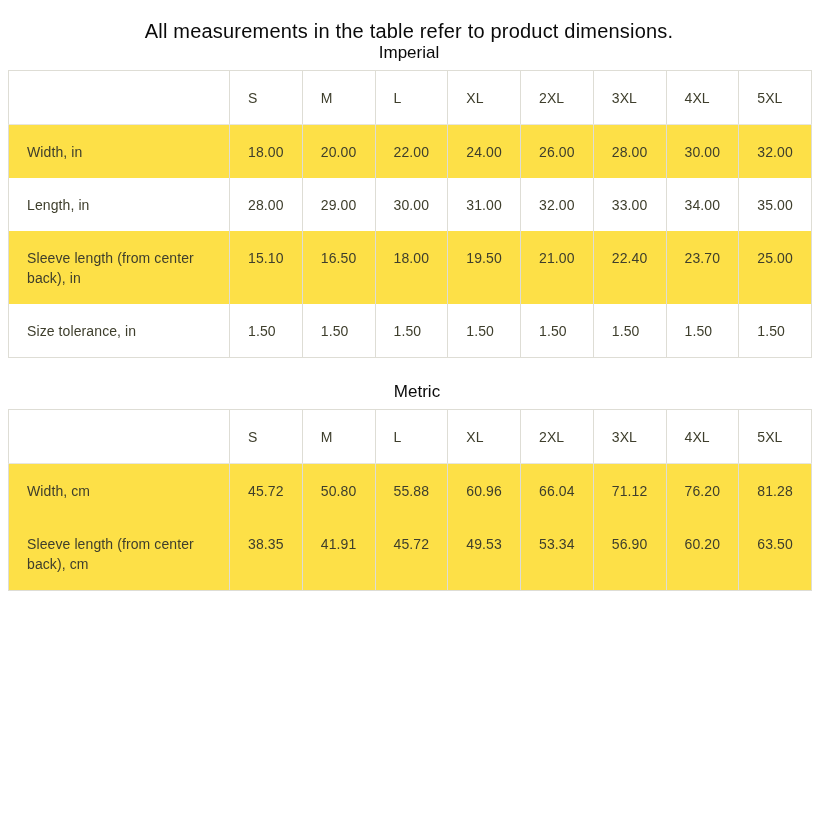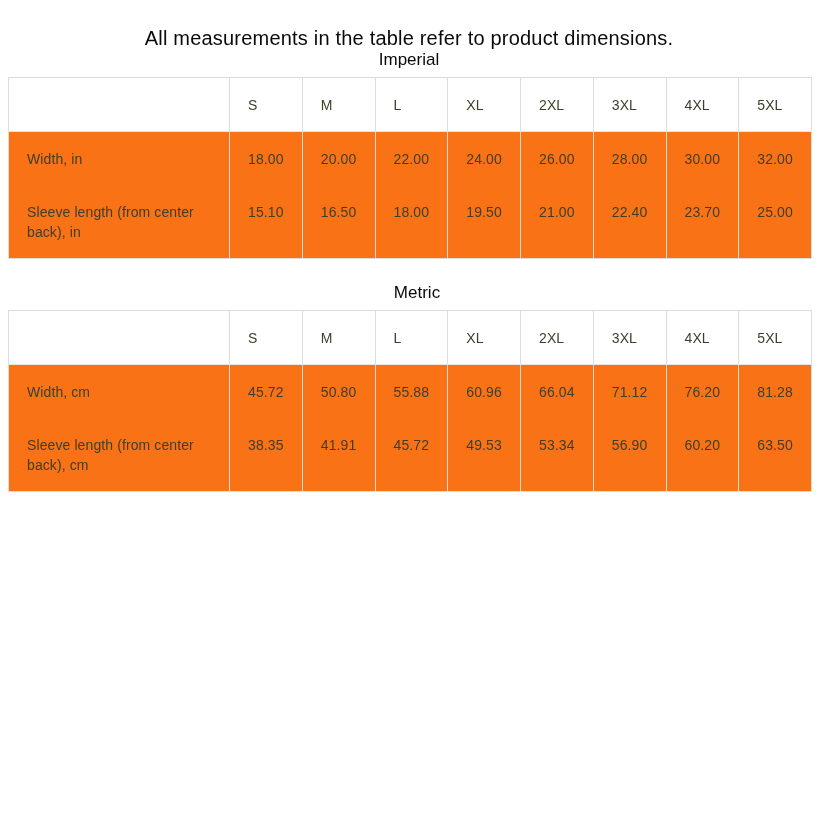--- a/index.html
+++ b/index.html
@@ -10,21 +10,21 @@
     height: 818px;
     overflow: hidden;
     font-family: "Liberation Sans", "DejaVu Sans", sans-serif;
   }
   .page {
     width: 818px;
     height: 818px;
     position: relative;
   }
   .intro {
-    padding-top: 27px;
+    padding-top: 20px;
     text-align: center;
     font-size: 20px;
     color: #0a0a0a;
     letter-spacing: 0.2px;
   }
   .section-title {
     text-align: center;
     font-size: 17px;
     font-weight: 400;
     color: #0a0a0a;
@@ -51,21 +51,21 @@
     text-align: left;
     vertical-align: top;
     padding: 16.5px 8px 16.5px 18px;
     line-height: 20px;
     letter-spacing: 0.1px;
   }
   .size-table thead th {
     border-bottom: 1px solid #e7e6de;
   }
   .size-table tr.alt {
-    background: #f97316;
+    background: #fde047;
   }
 </style>
 </head>
 <body>
 
 <div class="page">
 
   <div class="intro">All measurements in the table refer to product dimensions.</div>
 
   <h2 class="section-title first">Imperial</h2>
@@ -99,30 +99,52 @@
         <td>Width, in</td>
         <td>18.00</td>
         <td>20.00</td>
         <td>22.00</td>
         <td>24.00</td>
         <td>26.00</td>
         <td>28.00</td>
         <td>30.00</td>
         <td>32.00</td>
       </tr>
+      <tr>
+        <td>Length, in</td>
+        <td>28.00</td>
+        <td>29.00</td>
+        <td>30.00</td>
+        <td>31.00</td>
+        <td>32.00</td>
+        <td>33.00</td>
+        <td>34.00</td>
+        <td>35.00</td>
+      </tr>
       <tr class="alt">
         <td>Sleeve length (from center back), in</td>
         <td>15.10</td>
         <td>16.50</td>
         <td>18.00</td>
         <td>19.50</td>
         <td>21.00</td>
         <td>22.40</td>
         <td>23.70</td>
         <td>25.00</td>
+      </tr>
+      <tr>
+        <td>Size tolerance, in</td>
+        <td>1.50</td>
+        <td>1.50</td>
+        <td>1.50</td>
+        <td>1.50</td>
+        <td>1.50</td>
+        <td>1.50</td>
+        <td>1.50</td>
+        <td>1.50</td>
       </tr>
     </tbody>
   </table>
 
   <h2 class="section-title second">Metric</h2>
   <table class="size-table">
     <colgroup>
       <col class="label-col">
         <col class="size-col">
         <col class="size-col">

